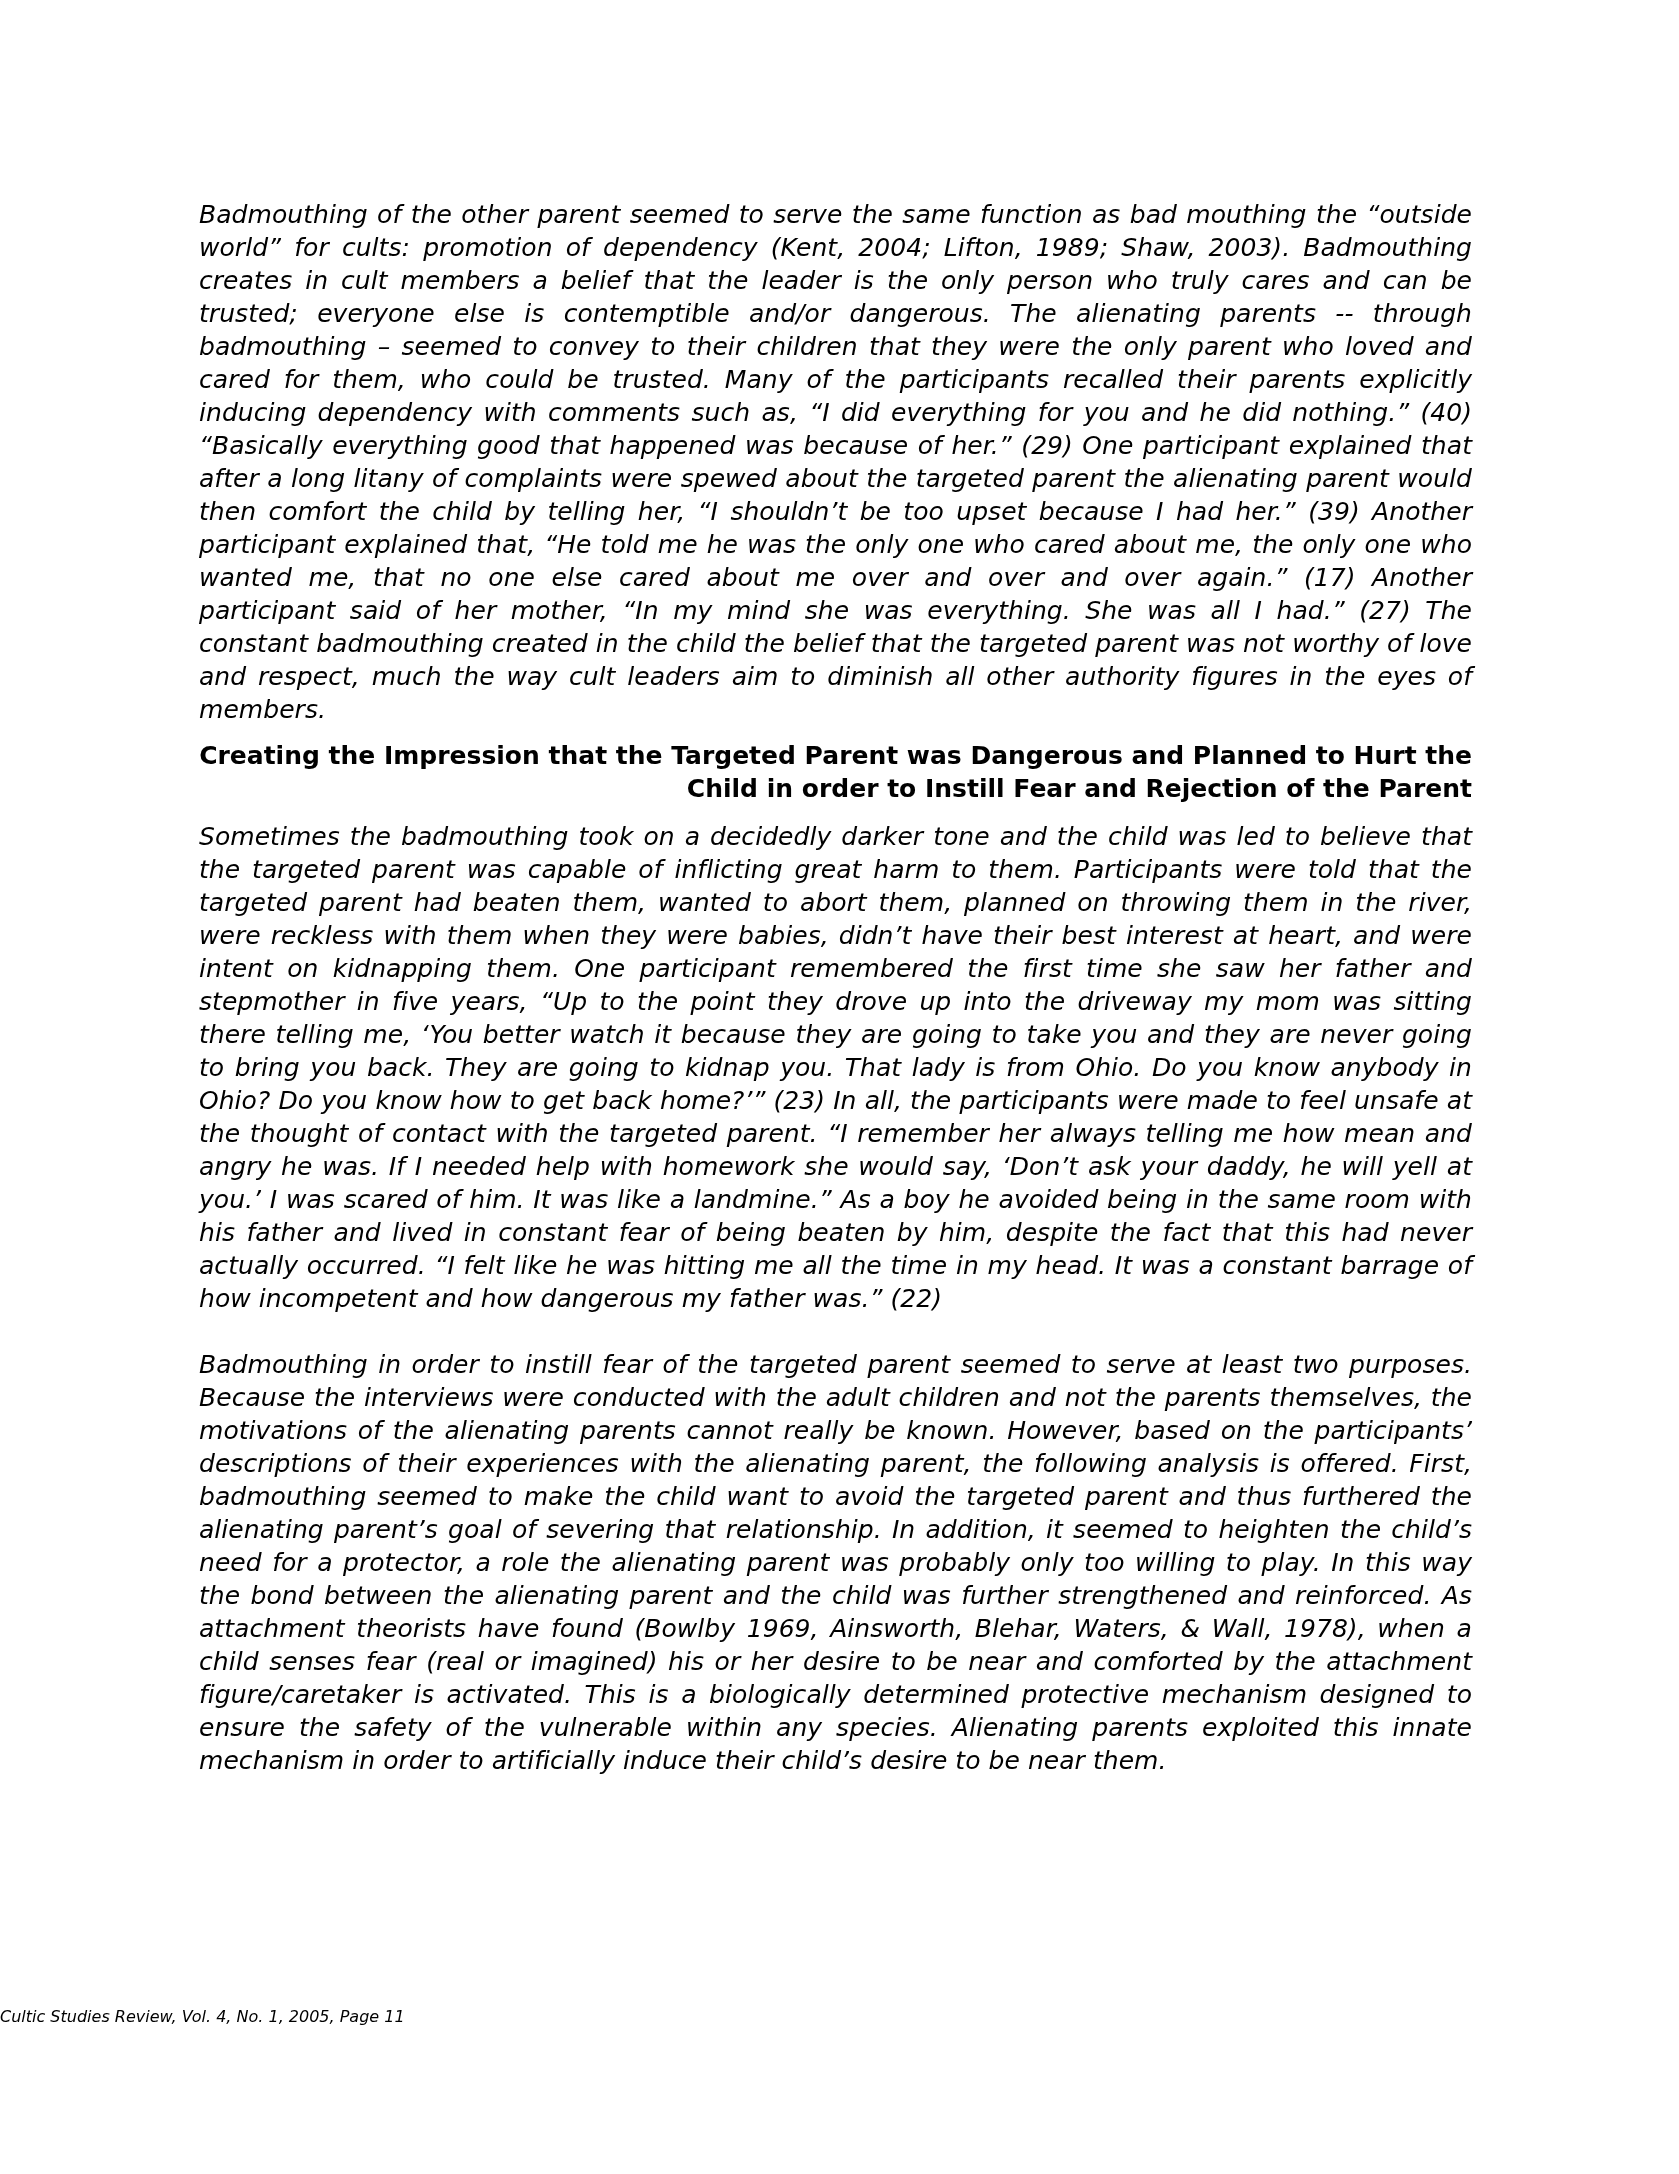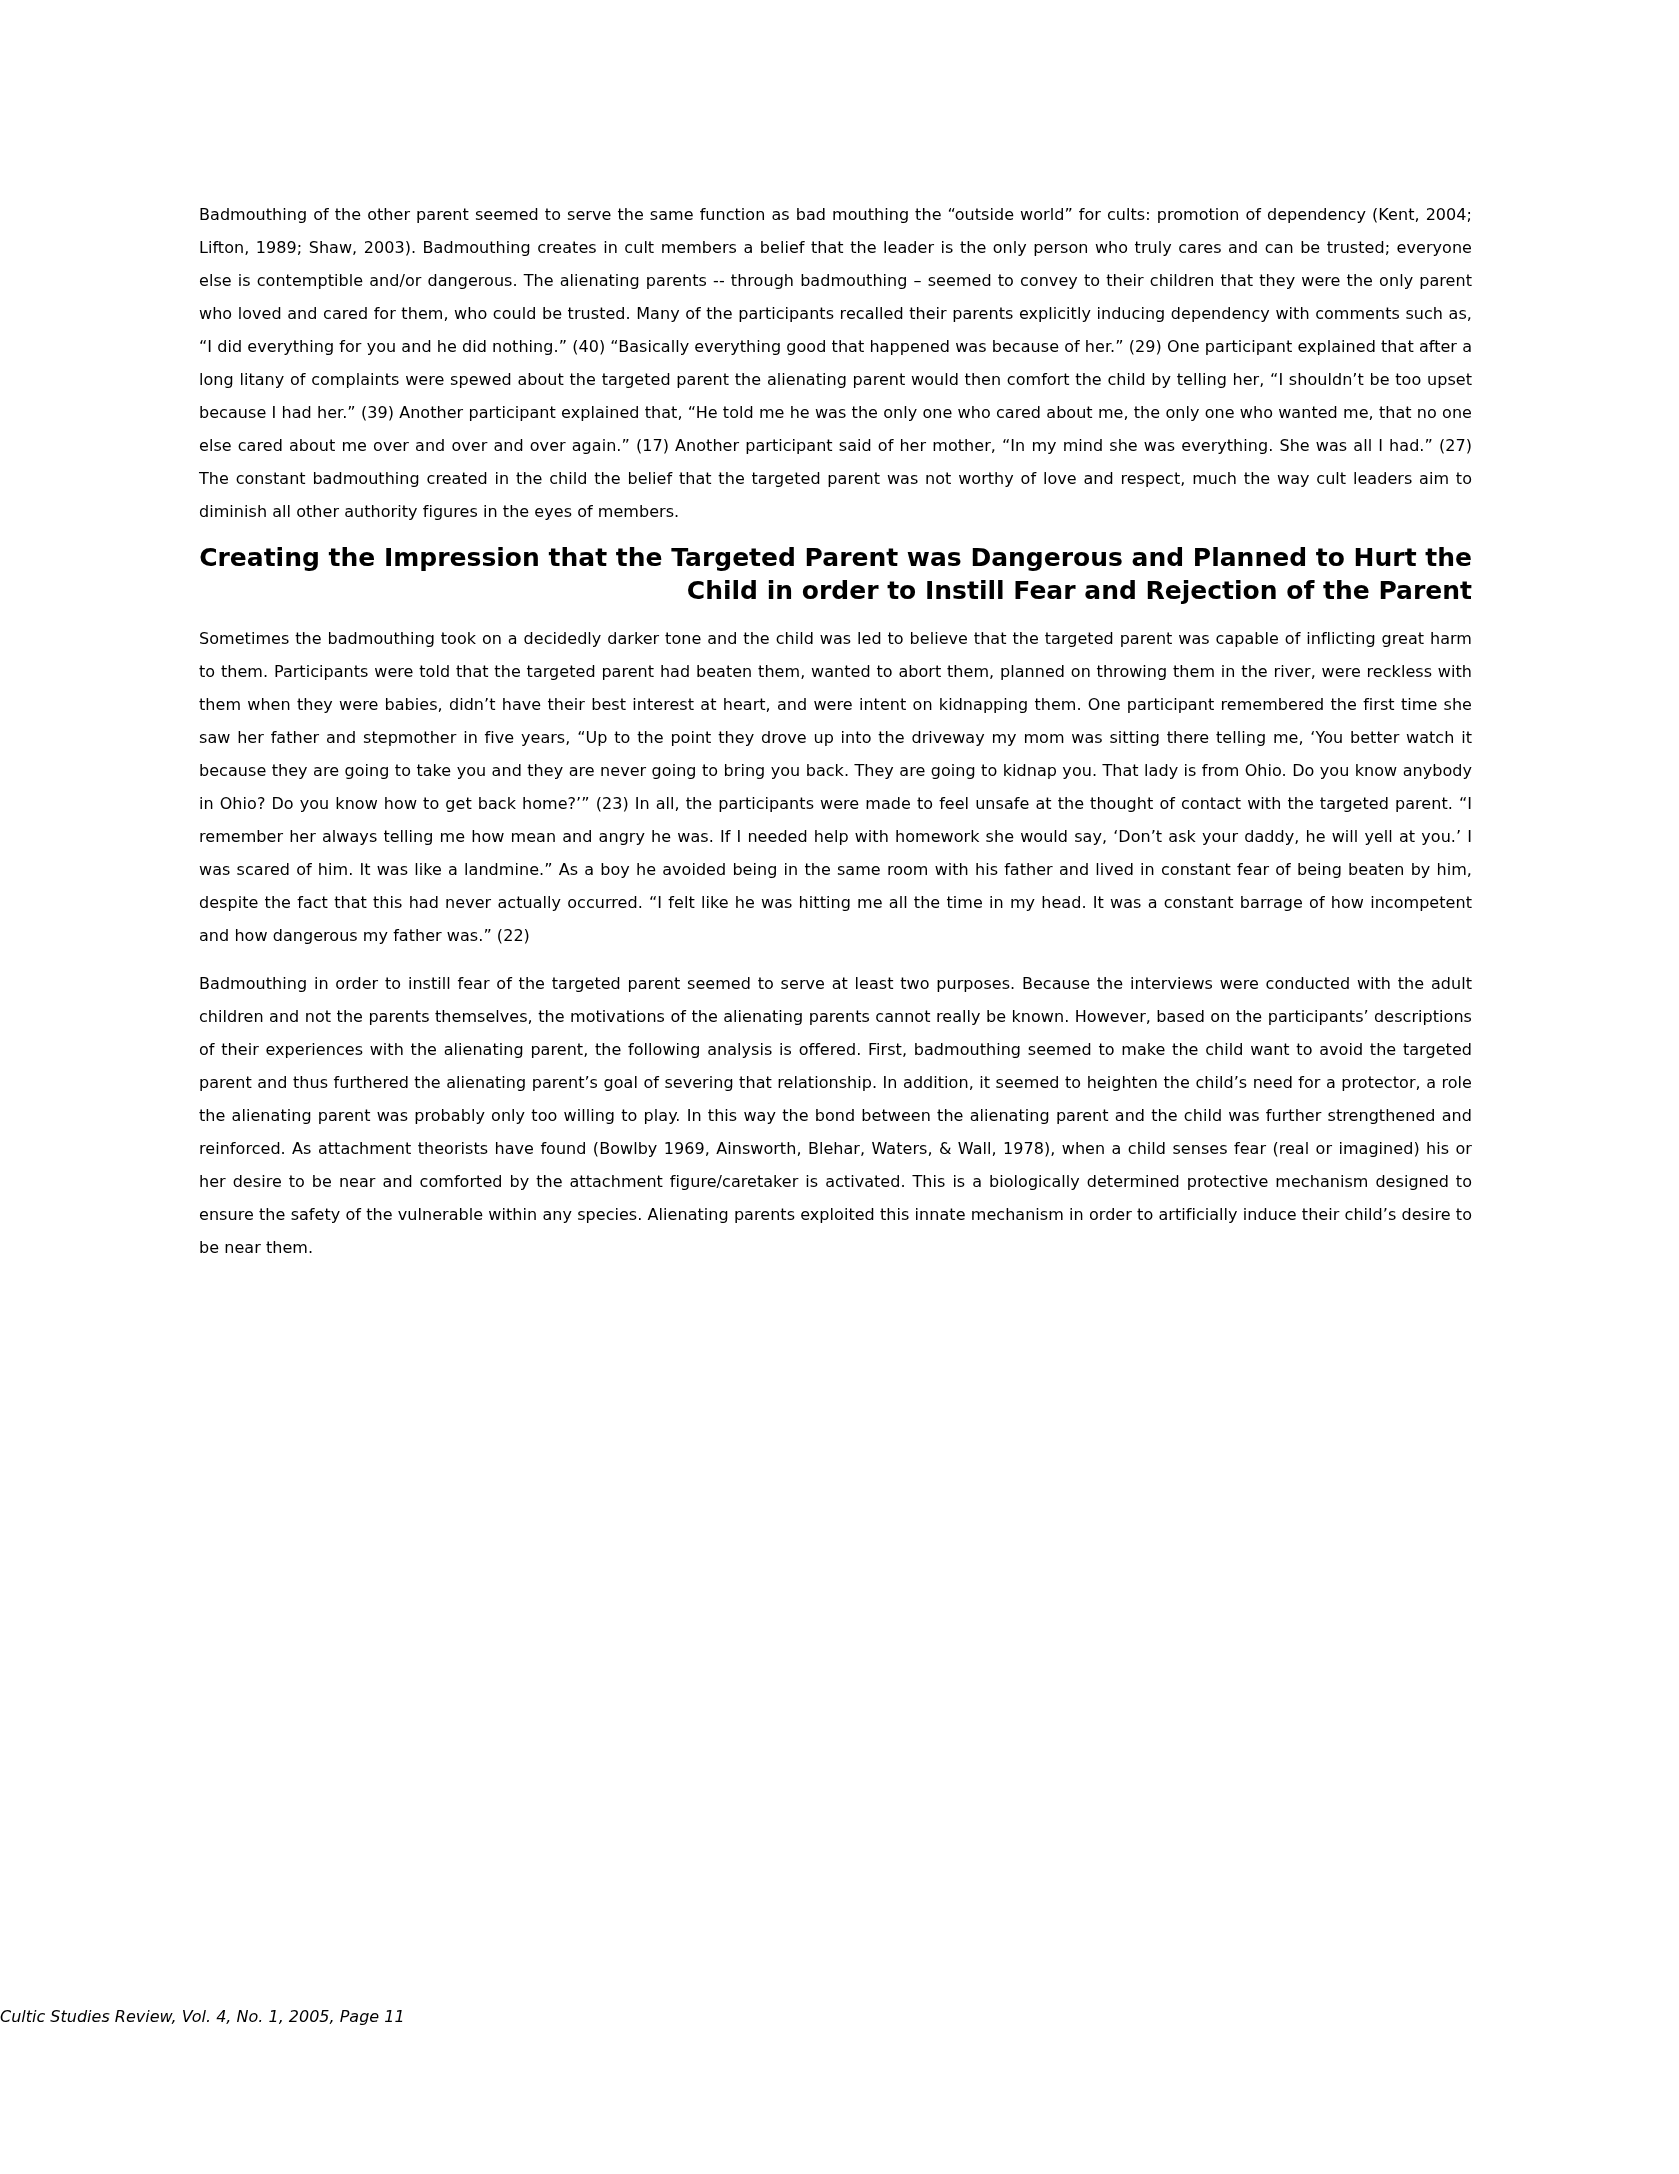--- a/index.html
+++ b/index.html
@@ -15,36 +15,37 @@
       color: #000000;
       font-family: "DejaVu Sans", sans-serif;
     }
     .page {
       position: absolute;
       left: 199px;
       top: 198px;
       width: 1273px;
     }
     .para {
-      font-size: 16px;
+      font-size: 25px;
       line-height: 33px;
       text-align: justify;
       margin: 0;
       letter-spacing: 0.05px;
+      font-style: italic;
     }
     .para + .heading { margin-top: 13px; }
     .heading {
       font-size: 25px;
       line-height: 33px;
       font-weight: bold;
       margin: 0 0 15px 0;
       text-align: right;
     }
     .heading + .para { margin-top: 0; }
-    .para.gap { margin-top: 15px; }
+    .para.gap { margin-top: 33px; }
     .footer {
       position: absolute;
       left: 0;
       width: 1680px;
       top: 2003px;
       text-align: left;
       font-style: italic;
       font-size: 16px;
       line-height: 28px;
     }

